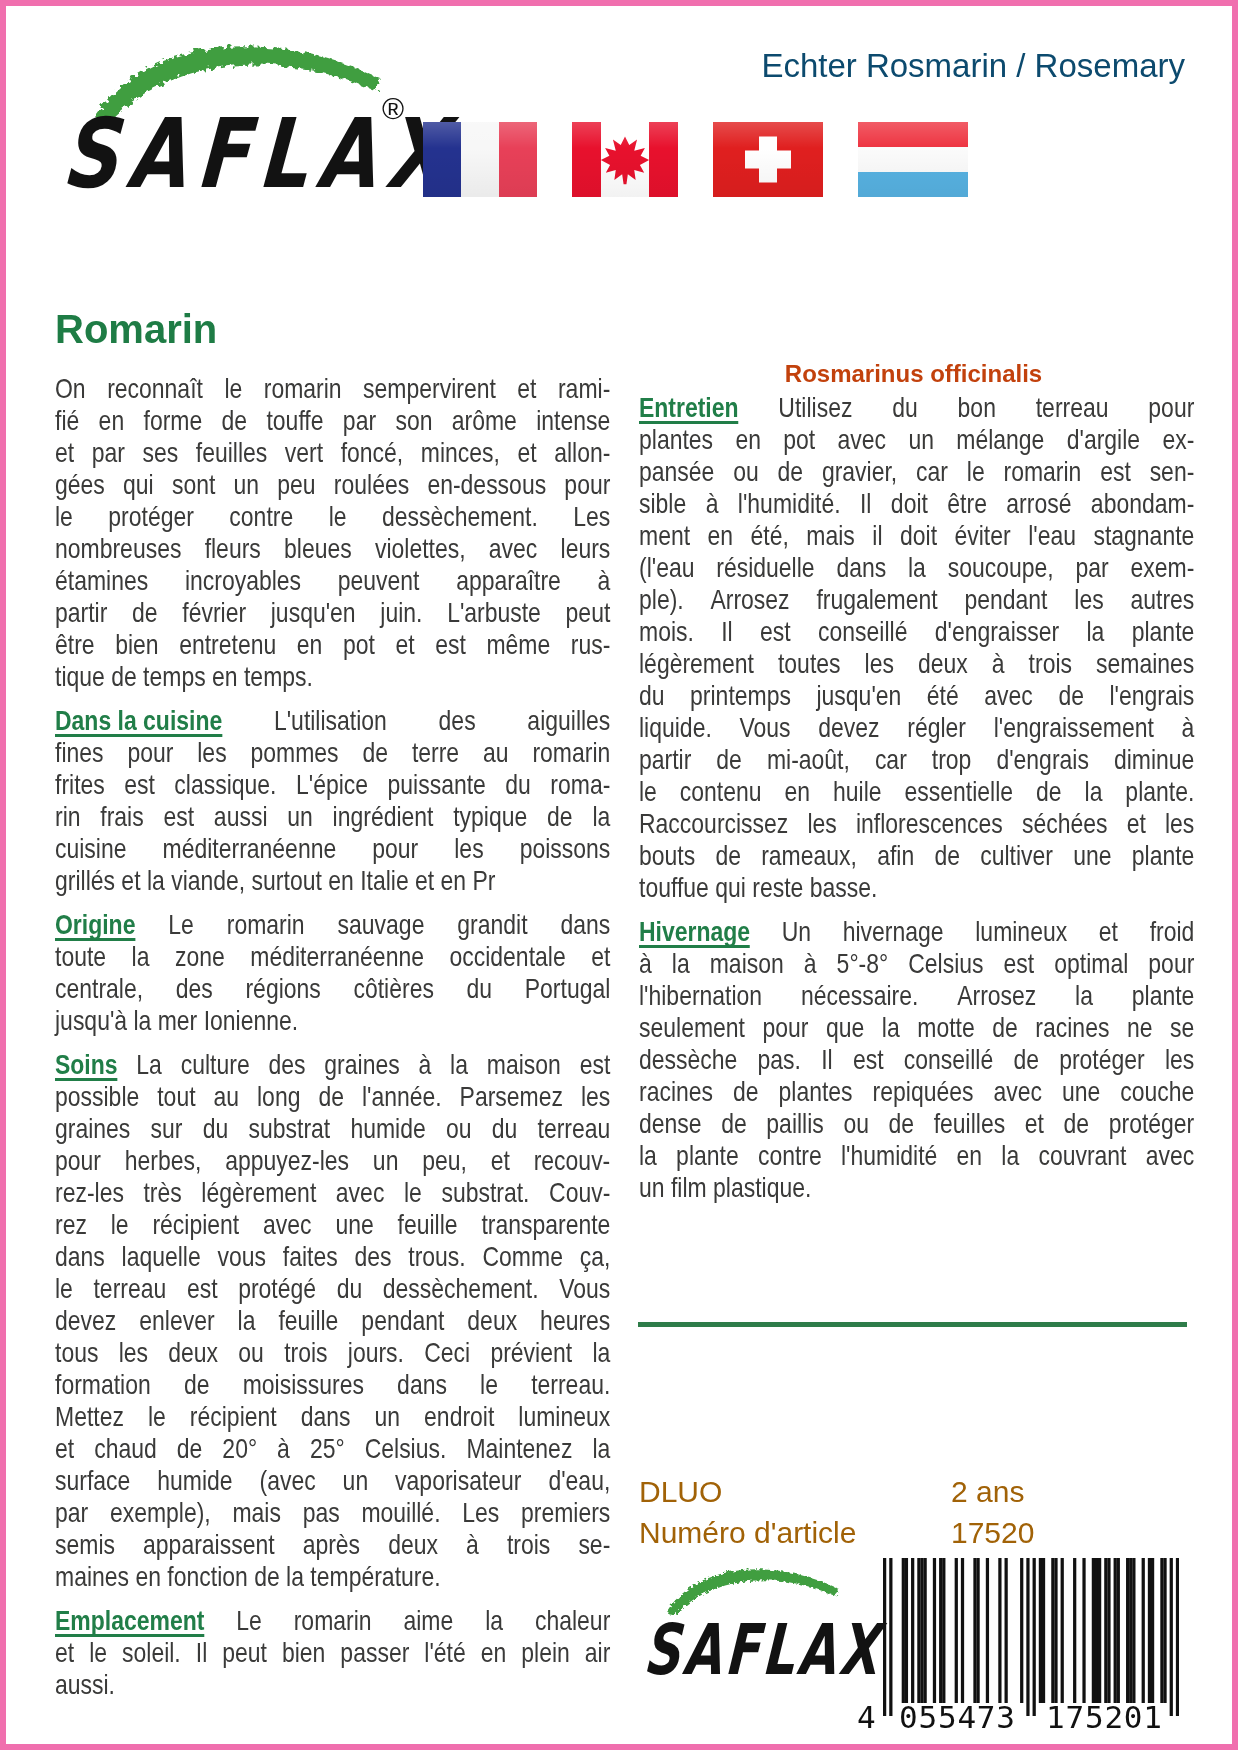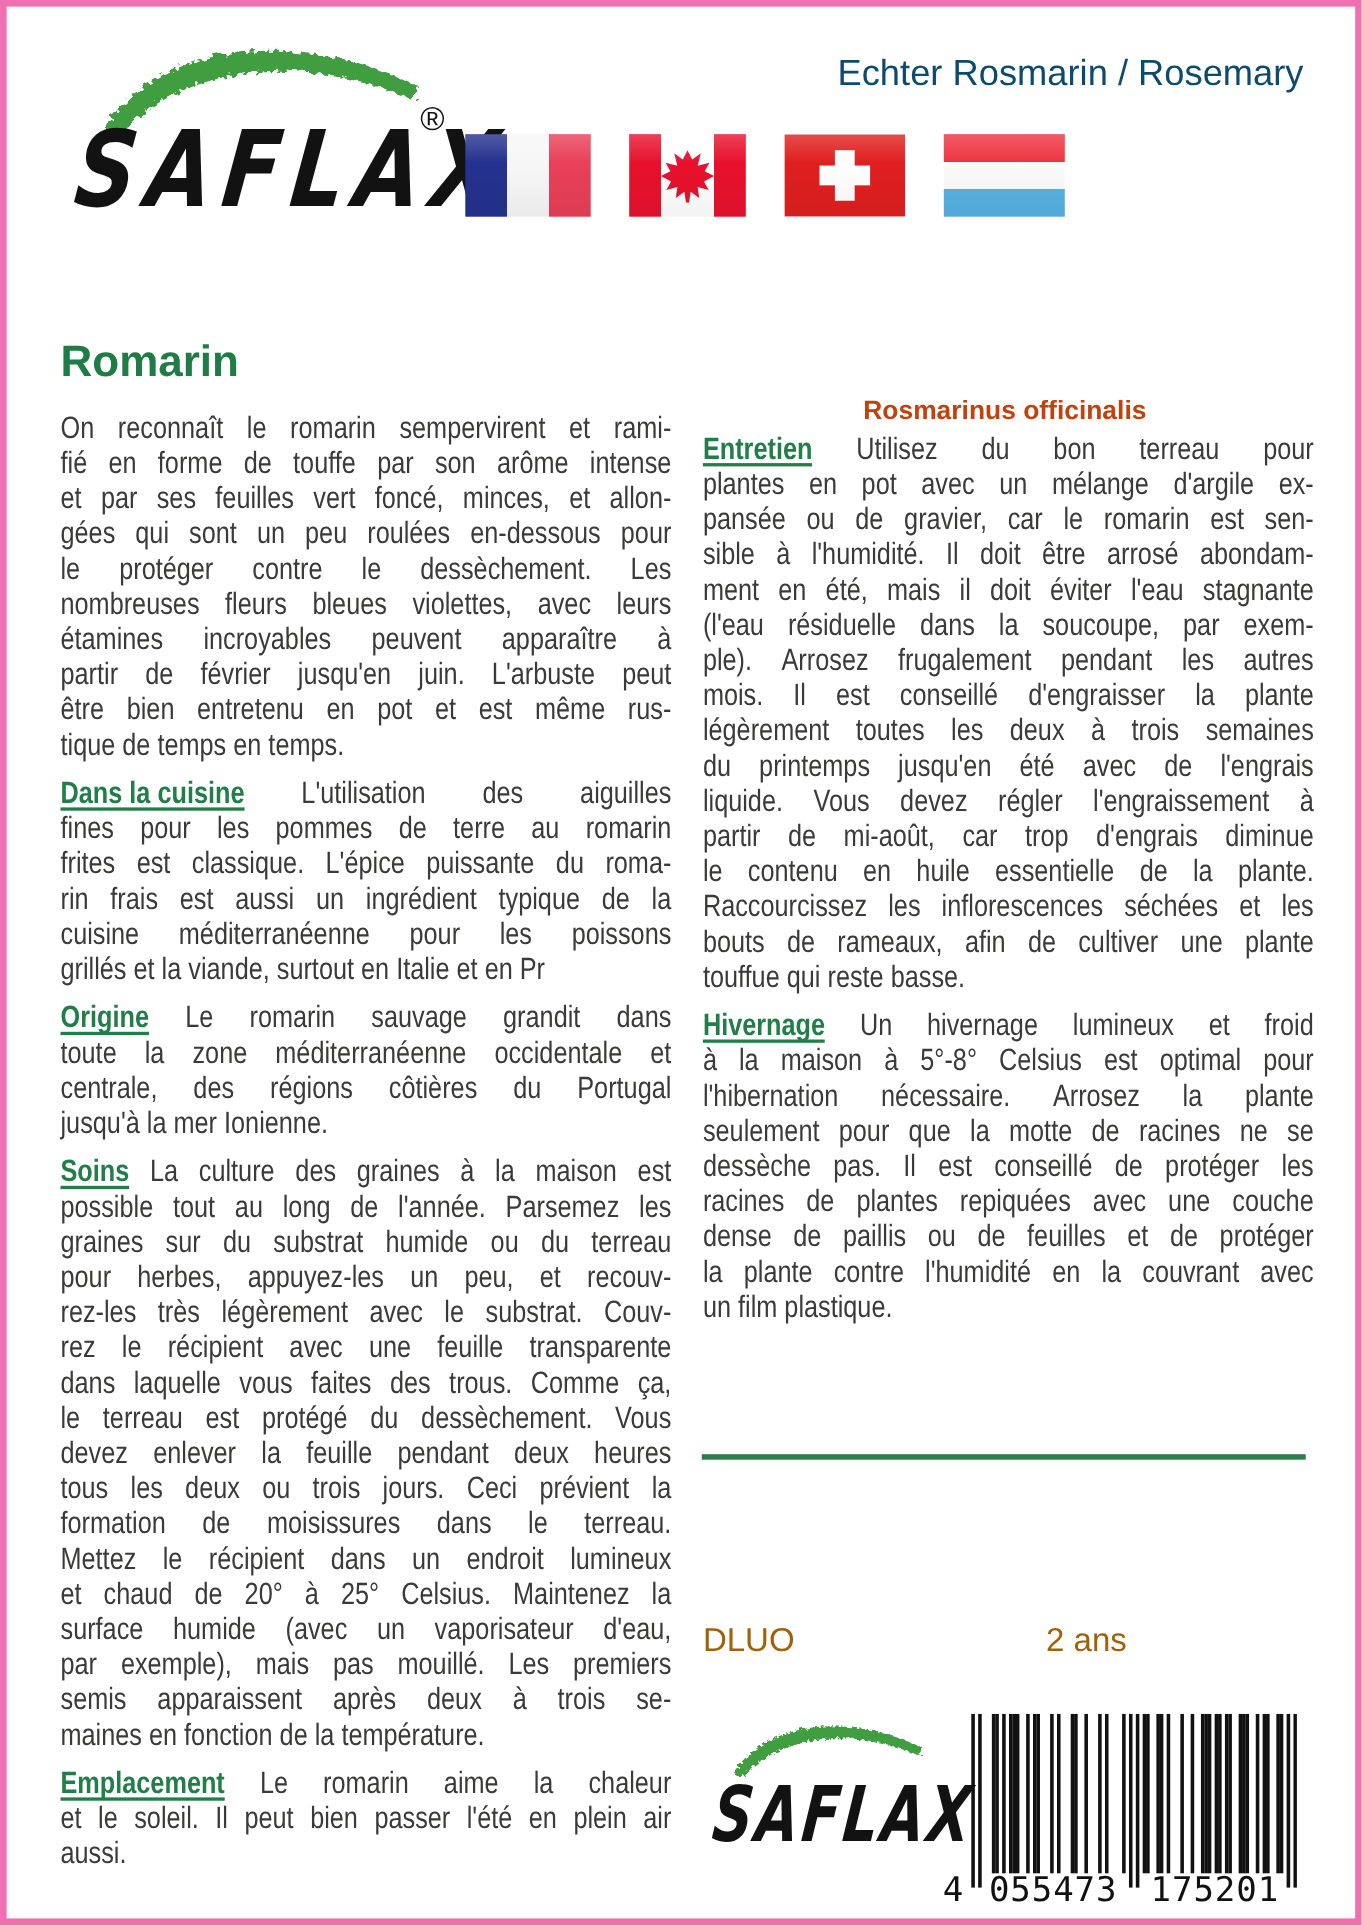--- a/index.html
+++ b/index.html
@@ -652,20 +652,24 @@
         <div class="line last">un film plastique.</div>
       </div>
     </div>
 
   <div class="divider"></div>
 
   <div class="info">
     <div class="inforow">
       <span class="lab">DLUO</span>
       <span class="val">2 ans</span>
+    </div>
+    <div class="inforow">
+      <span class="lab">Numéro d'article</span>
+      <span class="val">17520</span>
     </div>
   </div>
 
   <svg class="foot-arc" viewBox="0 0 300 100">
     <path d="M8,90 C50,26 160,-6 292,54 C295,59 290,68 283,65 C172,18 74,44 22,96 C13,100 5,97 8,90 Z" fill="#3f9e41" filter="url(#rough)"></path>
   </svg>
   <div class="foot-word">SAFLAX</div>
 
   <svg class="barcode" id="barcodeSvg" width="324" height="172" viewBox="-28 0 324 172">
       <rect x="0.00" y="0" width="3.24" height="158" fill="#111"></rect>

